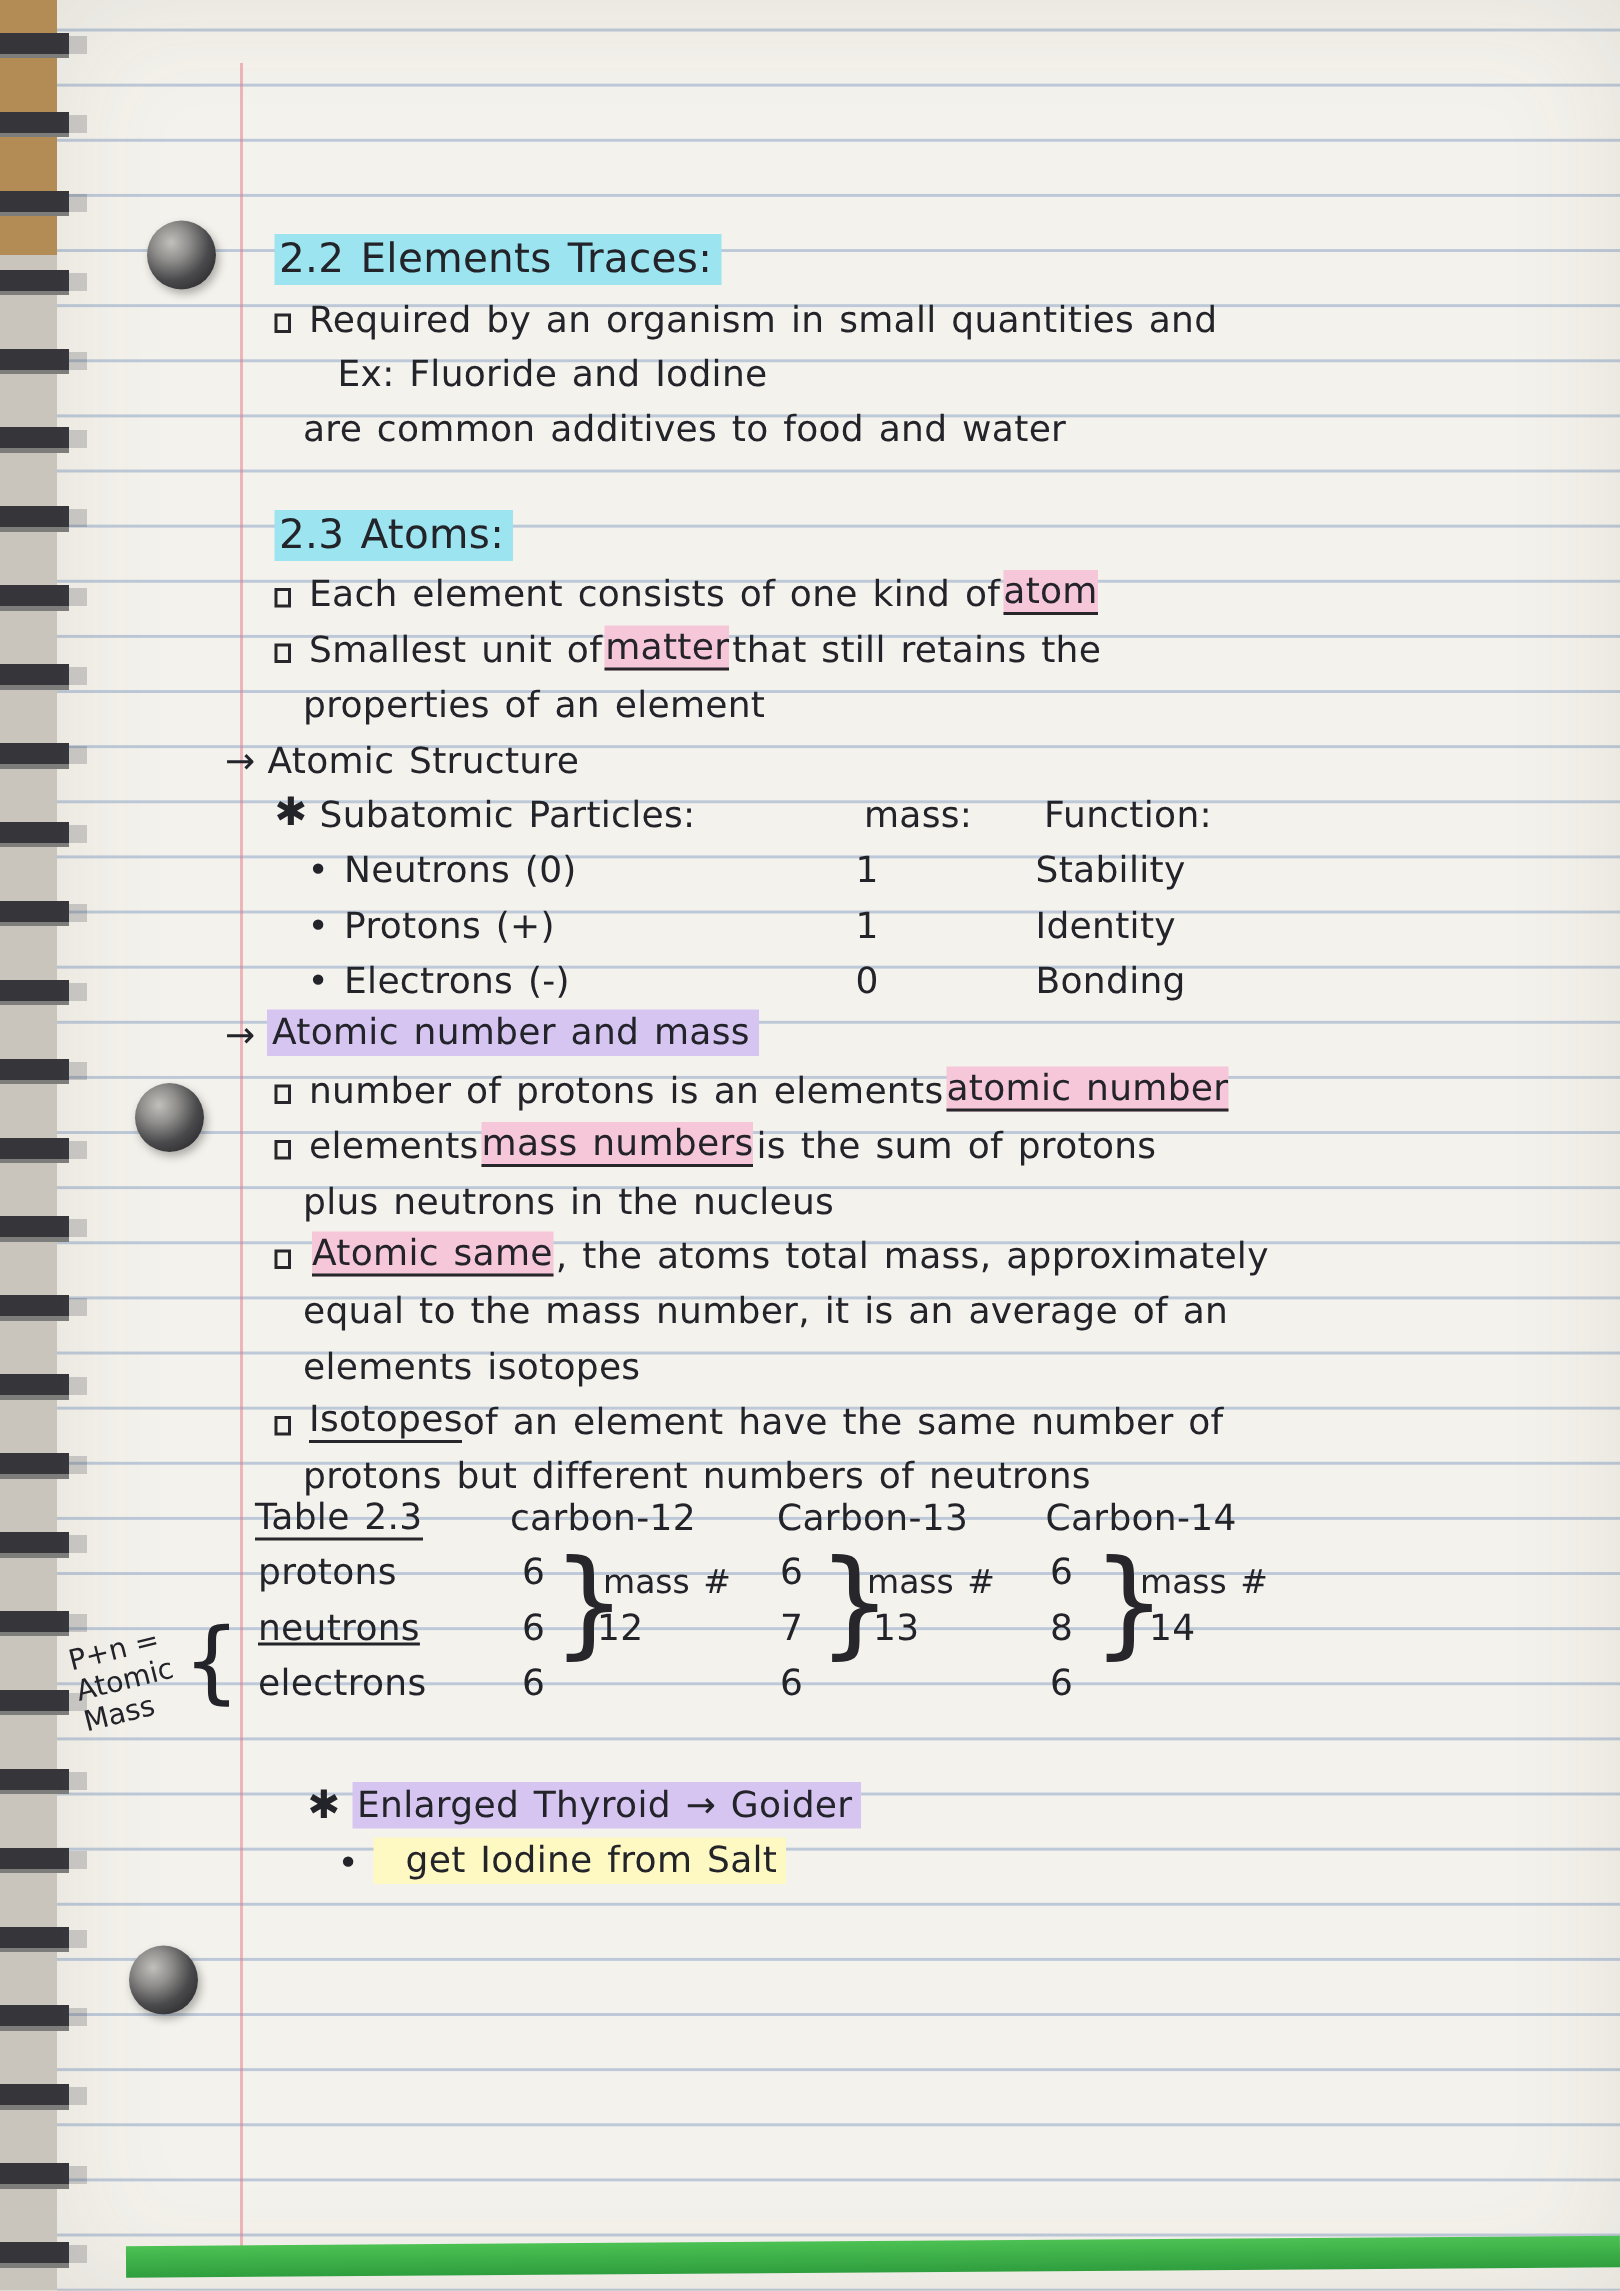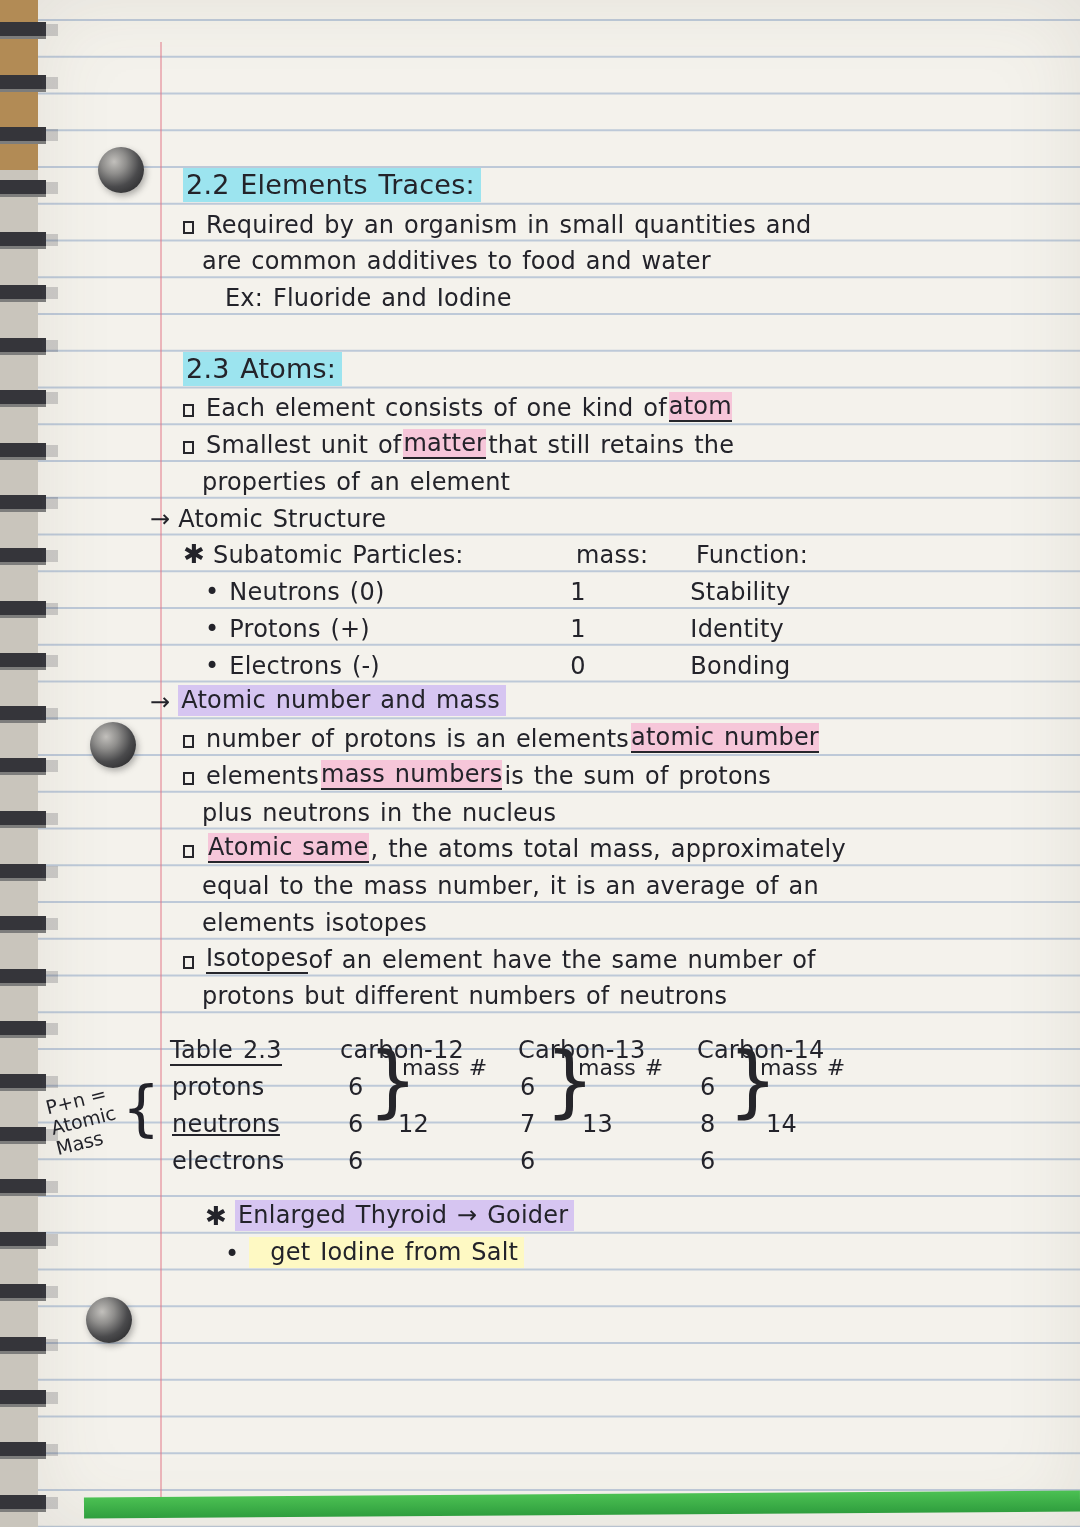--- a/index.html
+++ b/index.html
@@ -41,21 +41,21 @@
   .ring1 { left:98px; top:147px; }
   .ring2 { left:90px; top:722px; }
   .ring3 { left:86px; top:1297px; }
   .green-bar {
     position:absolute; left:84px; right:0; top:1494px; height:21px;
     background: linear-gradient(to bottom, #4cc153, #2f9e3e);
     transform: rotate(-0.4deg);
   }
 
   .content {
-    position:absolute; left:150px; top:168px; width:905px;
+    position:absolute; left:150px; top:156px; width:905px;
     font-size:24px; letter-spacing:0.2px; word-spacing:2px;
   }
   .row { height:36.75px; display:flex; align-items:flex-end; padding-bottom:3px; white-space:nowrap; }
   .p33 { padding-left:33px; }
   .p52 { padding-left:52px; }
   .p55 { padding-left:55px; }
   .p75 { padding-left:75px; }
   .heading { font-size:27px; }
   .sq { width:11px; height:13px; border:2px solid #26262b; display:inline-block; margin:0 12px 5px 0; flex:none; }
   .arrow { margin-right:8px; }
@@ -65,21 +65,21 @@
   .hl-pink  { background:#f6c6d9; margin:0 2px; }
   .hl-purple{ background:#d6c5f1; padding:1px 6px 2px 3px; }
   .hl-green { background:#fef9c3; padding:1px 6px 2px 21px; }
   .ul { border-bottom:2.5px solid #26262b; }
 
   .sub-title { width:330px; }
   .sub-name  { width:308px; }
   .sub-mass  { width:153px; padding-left:33px; }
 
   .table-wrap { position:relative; height:147px; }
-  .tc { position:absolute; height:36.75px; display:flex; align-items:flex-start; padding-bottom:16px; white-space:nowrap;margin-top:23px; }
+  .tc { position:absolute; height:36.75px; display:flex; align-items:center; padding-bottom:16px; white-space:nowrap; }
   .brace { position:absolute; top:26px; font-size:78px; line-height:84px; color:#26262b; }
   .mass-label { position:absolute; top:42px; font-size:22px; letter-spacing:0; }
 
   .margin-note {
     position:absolute; left:50px; top:1086px; width:92px;
     font-size:19px; line-height:21px; transform: rotate(-14deg);
   }
   .margin-note span { display:block; }
   .brace-left { position:absolute; left:122px; top:1076px; font-size:60px; line-height:64px; }
 </style>
@@ -99,26 +99,26 @@
 
   <div class="row p33">
     <span class="hl-cyan heading">2.2 Elements Traces:</span>
   </div>
 
   <div class="row p33">
     <span class="sq"></span>
     <span>Required by an organism in small quantities and</span>
   </div>
 
-  <div class="row p52">
-    <span>are common additives to food and water</span>
-  </div>
-
   <div class="row p75">
     <span>Ex: Fluoride and Iodine</span>
+  </div>
+
+  <div class="row p52">
+    <span>are common additives to food and water</span>
   </div>
 
   <div class="row"></div>
 
   <div class="row p33">
     <span class="hl-cyan heading">2.3 Atoms:</span>
   </div>
 
   <div class="row p33">
     <span class="sq"></span>

